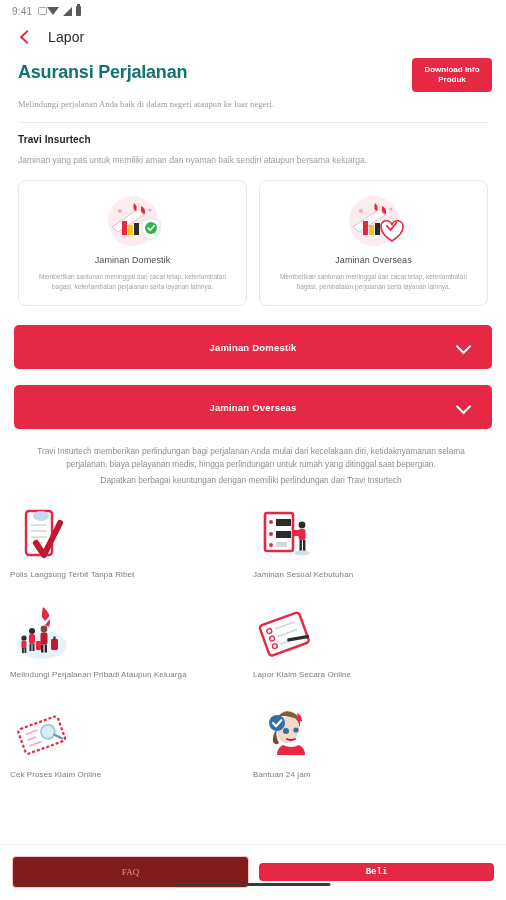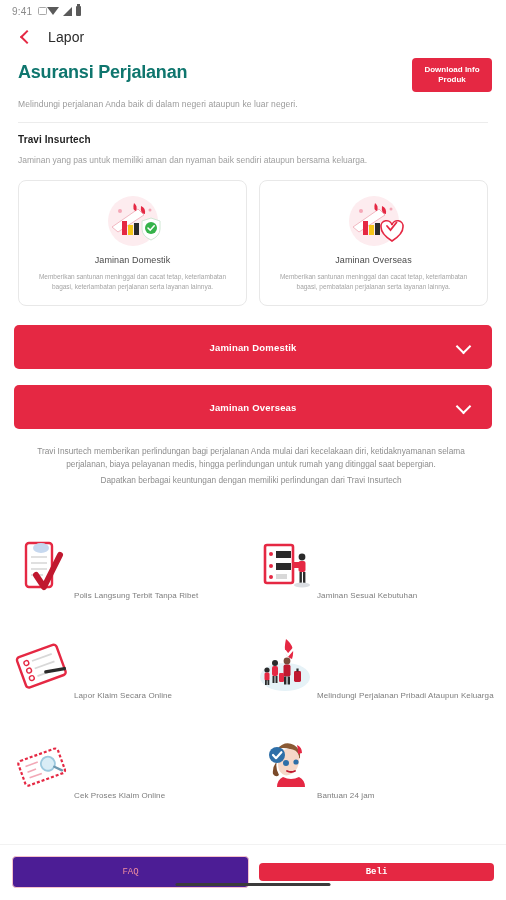--- a/index.html
+++ b/index.html
@@ -119,20 +119,21 @@
     color: #0f766e;
     letter-spacing: -.2px;
     line-height: 24px;
   }
   .page-subtitle {
     margin-top: 14px;
     font-size: 8.5px;
     color: #9a9a9a;
     line-height: 12px;
     letter-spacing: .1px;
+    font-family: Liberation Serif, serif;
   }
   .download-btn {
     position: absolute;
     right: 14px;
     top: 6px;
     width: 80px;
     min-height: 34px;
     background: #e52843;
     border: none;
     border-radius: 4px;
@@ -258,22 +259,22 @@
 
   
   .features {
     display: grid;
     grid-template-columns: 1fr 1fr;
     row-gap: 0px;
     padding: 14px 10px 0 10px;
   }
   .feature {
     display: flex;
-    flex-direction: row;
-    align-items: flex-end;
+    flex-direction: column;
+    align-items: flex-start;
     justify-content: flex-start;
     height: 100px;
     padding-top: 2px;
   }
   .feature-illus {
     width: 64px; height: 66px;
     position: relative;
     display: flex;
     align-items: center;
     justify-content: center;
@@ -293,25 +294,25 @@
     border-top: 1px solid #f2f2f2;
     display: flex;
     align-items: center;
     gap: 10px;
     padding: 10px 12px 12px 12px;
     background: #ffffff;
   }
   .btn-faq {
     flex: 1 1 0;
     height: 32px;
-    background: #4c1d95;
+    background: #7f1d1d;
     border: 1px solid #f6c2cb;
     border-radius: 4px;
     color: #ef8d9f;
-    font-family: Liberation Mono, monospace;
+    font-family: Liberation Serif, serif;
     font-size: 9px;
     cursor: pointer;
   }
   .btn-beli {
     flex: 1 1 0;
     height: 18px;
     background: #e52843;
     border: none;
     border-radius: 4px;
     color: #ffffff;
@@ -455,38 +456,20 @@
             <rect x="23" y="39" width="11" height="5" fill="#d8d8d8"></rect>
             <rect x="40" y="27" width="7" height="6" fill="#e52843"></rect>
             <circle cx="49" cy="22" r="3.4" fill="#2b2b2b"></circle>
             <rect x="45.5" y="26" width="7" height="11" rx="2" fill="#e52843"></rect>
             <rect x="46.5" y="37" width="2.4" height="11" fill="#2b2b2b"></rect>
             <rect x="50" y="37" width="2.4" height="11" fill="#2b2b2b"></rect>
             <ellipse cx="49" cy="50" rx="8" ry="2.6" fill="#dadde2"></ellipse>
           </svg>
         </div>
         <div class="feature-label">Jaminan Sesuai Kebutuhan</div>
-      </div>
-
-      <div class="feature">
-        <div class="feature-illus">
-          <svg viewBox="0 0 64 66" width="64" height="66">
-            <g transform="rotate(-20 32 33)">
-              <rect x="11" y="15" width="42" height="32" rx="3" fill="#ffffff" stroke="#e52843" stroke-width="2.4"></rect>
-              <circle cx="19" cy="23" r="2.4" fill="none" stroke="#e52843" stroke-width="1.4"></circle>
-              <circle cx="19" cy="31" r="2.4" fill="none" stroke="#e52843" stroke-width="1.4"></circle>
-              <circle cx="19" cy="39" r="2.4" fill="none" stroke="#e52843" stroke-width="1.4"></circle>
-              <line x1="25" y1="23" x2="46" y2="23" stroke="#d8d8d8" stroke-width="1.8"></line>
-              <line x1="25" y1="31" x2="46" y2="31" stroke="#d8d8d8" stroke-width="1.8"></line>
-              <line x1="25" y1="39" x2="40" y2="39" stroke="#d8d8d8" stroke-width="1.8"></line>
-              <rect x="33" y="36" width="22" height="3.4" rx="1.4" fill="#2b2b2b" transform="rotate(10 33 36)"></rect>
-            </g>
-          </svg>
-        </div>
-        <div class="feature-label">Lapor Klaim Secara Online</div>
       </div>
 
       <div class="feature">
         <div class="feature-illus">
           <svg viewBox="0 0 64 66" width="64" height="66">
             <ellipse cx="32" cy="42" rx="25" ry="14" fill="#e6f2f7"></ellipse>
             <path d="M33 4 q10 8 6 20 q-10 -3 -6 -20 Z" fill="#e52843"></path>
             <path d="M32 16 l3 4 l7 -8" stroke="#ffffff" stroke-width="2.4" fill="none" stroke-linecap="round"></path>
             <circle cx="22" cy="28" r="3" fill="#2b2b2b"></circle>
             <rect x="19" y="31" width="6" height="10" rx="2" fill="#e52843"></rect>
@@ -505,20 +488,38 @@
             <rect x="26" y="38" width="5" height="9" rx="1.2" fill="#e52843"></rect>
           </svg>
         </div>
         <div class="feature-label">Melindungi Perjalanan Pribadi Ataupun Keluarga</div>
       </div>
 
       <div class="feature">
         <div class="feature-illus">
           <svg viewBox="0 0 64 66" width="64" height="66">
             <g transform="rotate(-20 32 33)">
+              <rect x="11" y="15" width="42" height="32" rx="3" fill="#ffffff" stroke="#e52843" stroke-width="2.4"></rect>
+              <circle cx="19" cy="23" r="2.4" fill="none" stroke="#e52843" stroke-width="1.4"></circle>
+              <circle cx="19" cy="31" r="2.4" fill="none" stroke="#e52843" stroke-width="1.4"></circle>
+              <circle cx="19" cy="39" r="2.4" fill="none" stroke="#e52843" stroke-width="1.4"></circle>
+              <line x1="25" y1="23" x2="46" y2="23" stroke="#d8d8d8" stroke-width="1.8"></line>
+              <line x1="25" y1="31" x2="46" y2="31" stroke="#d8d8d8" stroke-width="1.8"></line>
+              <line x1="25" y1="39" x2="40" y2="39" stroke="#d8d8d8" stroke-width="1.8"></line>
+              <rect x="33" y="36" width="22" height="3.4" rx="1.4" fill="#2b2b2b" transform="rotate(10 33 36)"></rect>
+            </g>
+          </svg>
+        </div>
+        <div class="feature-label">Lapor Klaim Secara Online</div>
+      </div>
+
+      <div class="feature">
+        <div class="feature-illus">
+          <svg viewBox="0 0 64 66" width="64" height="66">
+            <g transform="rotate(-20 32 33)">
               <rect x="11" y="19" width="42" height="26" rx="3" fill="#ffffff" stroke="#e52843" stroke-width="2.2" stroke-dasharray="3 2"></rect>
               <line x1="17" y1="26" x2="30" y2="26" stroke="#f2a8b6" stroke-width="1.6"></line>
               <line x1="17" y1="32" x2="26" y2="32" stroke="#f2a8b6" stroke-width="1.6"></line>
               <line x1="17" y1="38" x2="30" y2="38" stroke="#f2a8b6" stroke-width="1.6"></line>
               <circle cx="39" cy="31" r="7" fill="#d9edf6" stroke="#9cc9de" stroke-width="1.8"></circle>
               <line x1="44" y1="36" x2="50" y2="42" stroke="#6e99b0" stroke-width="2.4" stroke-linecap="round"></line>
             </g>
           </svg>
         </div>
         <div class="feature-label">Cek Proses Klaim Online</div>

